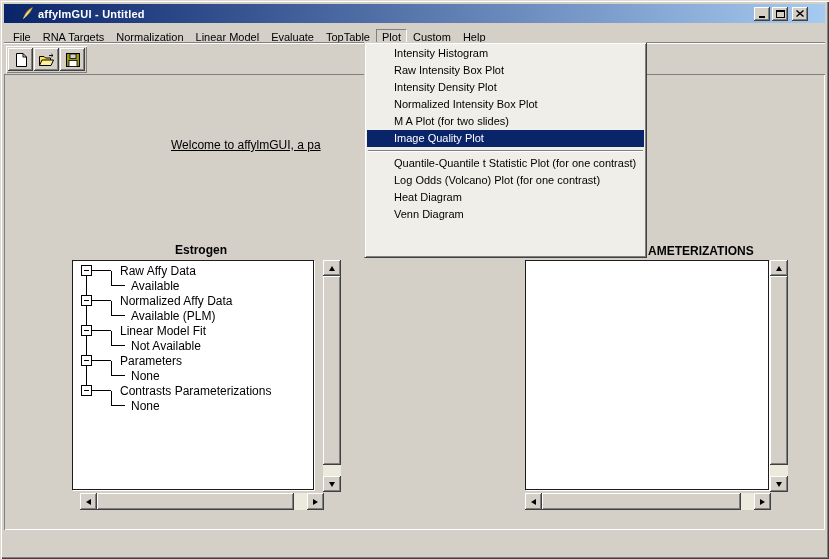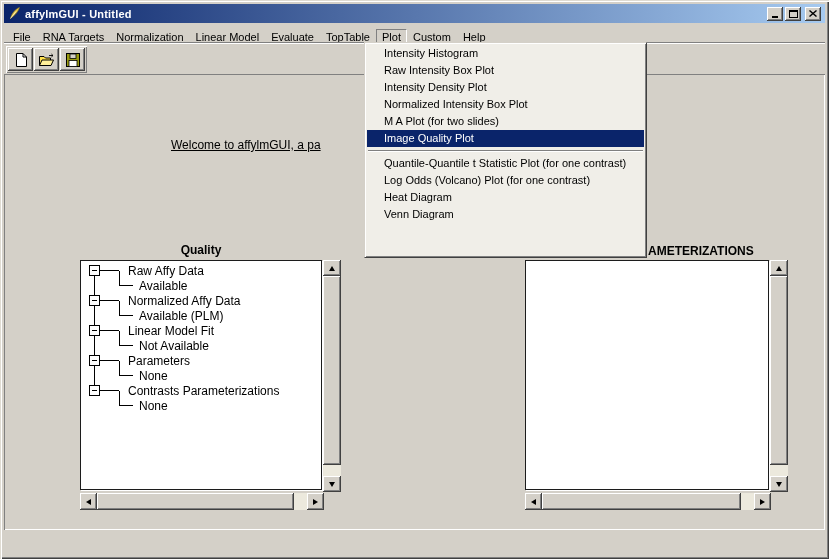--- a/index.html
+++ b/index.html
@@ -16,21 +16,21 @@
     box-shadow:
       inset 1px 1px 0 #DFDBD2,
       inset 2px 2px 0 #FFFFFF,
       inset -1px -1px 0 #404040,
       inset -2px -2px 0 #808080;
   }
   
   .titlebar {
     position:absolute; left:4px; top:4px; right:4px; height:19px;
     background:linear-gradient(to right, #0A246A, #A6CAF0);
-    display:flex; align-items:center; padding:0 2px;
+    display:flex; align-items:center; padding:0 15px;
   }
   .titlebar .app-icon { width:15px; height:15px; margin:0 3px 0 1px; flex:0 0 auto; }
   .title-text { color:#fff; font-weight:bold; font-size:11px; letter-spacing:0.2px; white-space:nowrap; }
   .win-btns { margin-left:auto; display:flex; align-items:center; gap:2px; padding-right:2px; }
   .win-btn {
     width:16px; height:14px; background:#D4D0C8;
     box-shadow: inset -1px -1px 0 #404040, inset 1px 1px 0 #FFFFFF, inset -2px -2px 0 #808080;
     display:flex; align-items:center; justify-content:center;
   }
   .win-btn.close { margin-left:2px; }
@@ -71,21 +71,21 @@
   .welcome { position:absolute; left:167px; top:64px; font-size:12px; color:#000; white-space:nowrap;text-decoration:underline; }
   .panel-title { position:absolute; font-weight:bold; font-size:12px; color:#000; white-space:nowrap; }
   .panel-title.left { left:76px; top:169px; width:242px; text-align:center; }
   .panel-title.right { left:644px; top:170px; }
   .listbox {
     position:absolute; background:#fff;
     border:1px solid #1c1c1c;
     box-shadow: 1px 1px 0 #FFFFFF;
     overflow:hidden;
   }
-  .listbox.lb-left  { left:76px;  top:186px; width:242px; height:230px; }
+  .listbox.lb-left  { left:68px;  top:186px; width:242px; height:230px; }
   .listbox.lb-right { left:521px; top:186px; width:244px; height:230px; }
   
   .tree { position:relative; padding-top:2px; font-size:12px; color:#000; height:100%; }
   .trunk { position:absolute; left:13px; top:9px; width:1px; height:121px; background:#000; }
   .pair { position:relative; height:30px; }
   .xbox {
     position:absolute; left:8px; top:2px; width:11px; height:11px;
     background:#fff; border:1px solid #000; z-index:2;
   }
   .xbox .minus { position:absolute; left:2px; top:4px; width:5px; height:1px; background:#000; }
@@ -125,21 +125,21 @@
   .tri-left  { border-top:3px solid transparent; border-bottom:3px solid transparent; border-right:5px solid #000; }
   .tri-right { border-top:3px solid transparent; border-bottom:3px solid transparent; border-left:5px solid #000; }
   
   .popup {
     position:absolute; left:364px; top:42px; width:283px; height:216px;
     background:#F0EEE8; z-index:50;
     border:1px solid; border-color:#D4D0C8 #404040 #404040 #D4D0C8;
     box-shadow: inset 1px 1px 0 #FFFFFF, inset -1px -1px 0 #808080;
     padding:2px; font-size:11px; color:#000;
   }
-  .popup .pm-item { height:17px; line-height:17px; padding-left:17px; white-space:nowrap; }
+  .popup .pm-item { height:17px; line-height:17px; padding-left:27px; white-space:nowrap; }
   .popup .pm-item.hl { background:#0A246A; color:#fff; }
   .popup .pm-sep {
     height:2px; margin:3px 1px;
     border-top:1px solid #808080; border-bottom:1px solid #FFFFFF;
   }
 </style>
 </head>
 <body>
 
 <div class="window">
@@ -199,21 +199,21 @@
           <rect x="4" y="8.5" width="8" height="6" fill="#fff" stroke="#000" stroke-width="0.8"></rect>
         </svg>
       </div>
     </div>
   </div>
 
   <div class="client">
 
     <div class="welcome">Welcome to affylmGUI, a pa</div>
 
-    <div class="panel-title left">Quality</div>
+    <div class="panel-title left">Estrogen</div>
     <div class="listbox lb-left">
       <div class="tree">
         <div class="trunk"></div>
 
         <div class="pair">
           <span class="xbox">
               <span class="minus"></span>
             </span>
           <span class="l1"></span>
             <span class="l2"></span>

